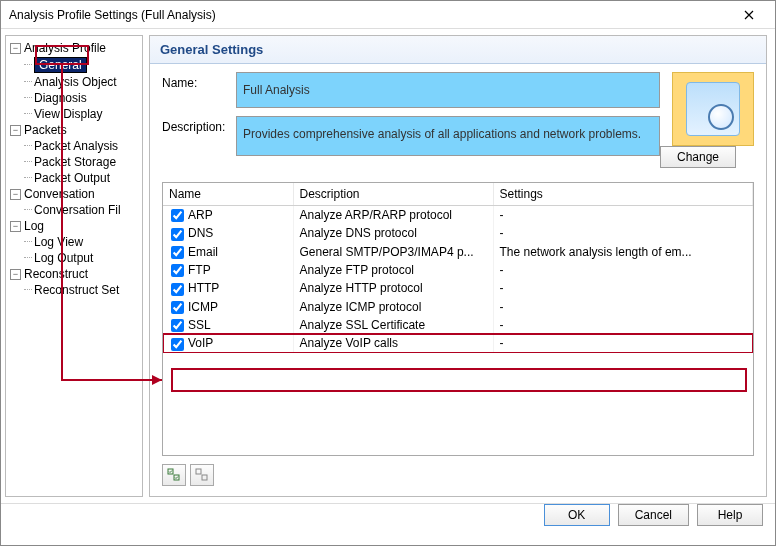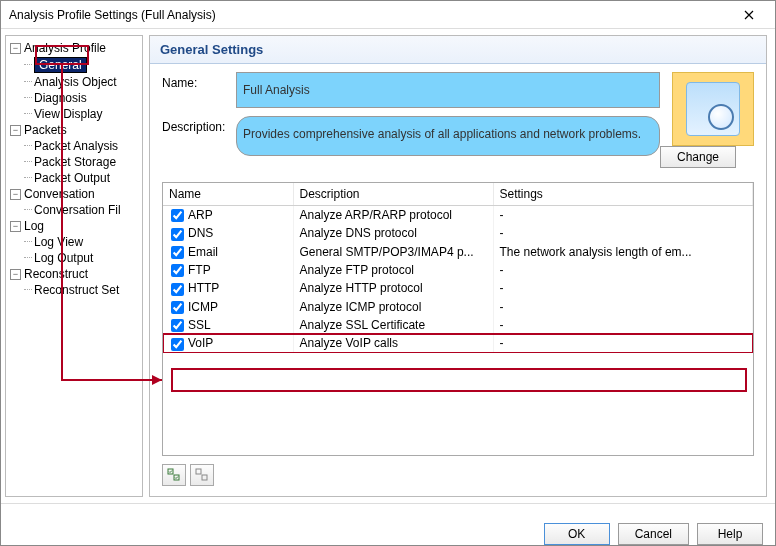--- a/index.html
+++ b/index.html
@@ -115,21 +115,21 @@
     padding-top: 4px;
   }
   .form-input {
     flex: 1;
     border: 1px solid #999;
     padding: 10px 6px;
     font: inherit;
     color: #333;
     background: #7dd3fc;
   }
-  textarea.form-input { height: 40px; resize: none; border-radius: 14px; }
+  textarea.form-input { height: 40px; resize: none; }
   .icon-box {
     width: 82px; height: 74px;
     background: #ffd97a;
     border: 1px solid #e0b94a;
     display: flex; align-items:center; justify-content:center;
     margin-left: 12px;
   }
   .icon-inner {
     width: 54px; height: 54px;
     background: linear-gradient(#bcdffb,#e4f2ff);
@@ -218,21 +218,21 @@
     cursor:pointer;
     position:relative;
   }
   .tool-btn svg{ width:14px; height:14px; }
   
   .button-bar {
     height: 42px;
     border-top: 1px solid #ddd;
     display: flex;
     justify-content: flex-end;
-    align-items: flex-end;
+    align-items: flex-start;
     padding: 0 12px;
     gap: 8px;
   }
   .btn.primary { border-color: #4a90d9; }
   
   .arrow-overlay {
     position: absolute;
     left: 0; top: 0;
     width: 100%; height: 100%;
     pointer-events: none;

